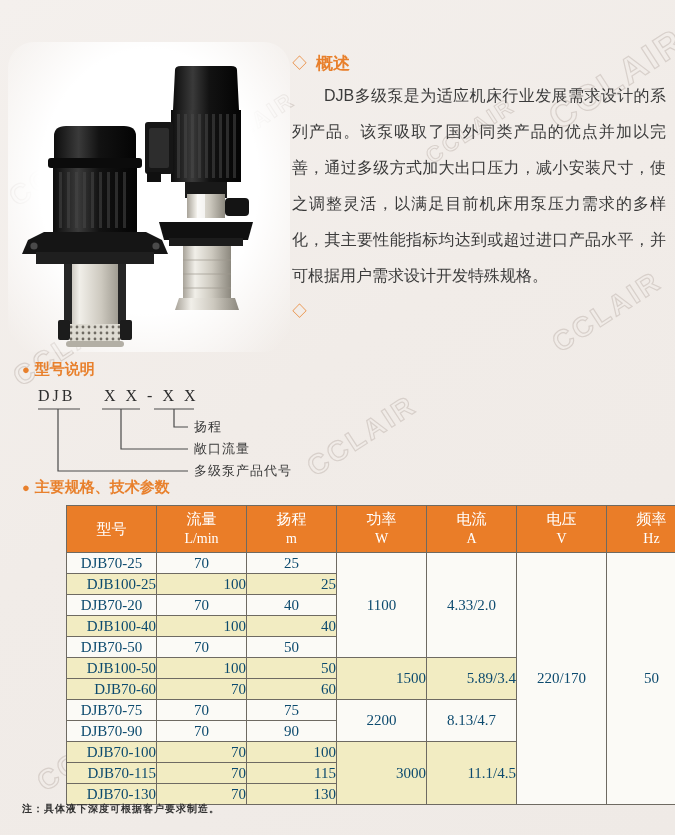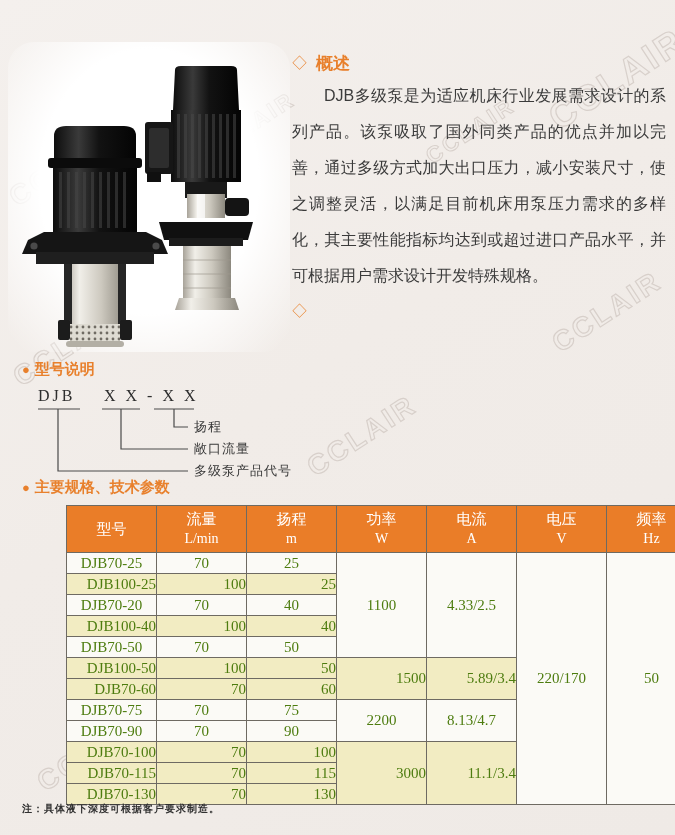--- a/index.html
+++ b/index.html
@@ -84,21 +84,21 @@
     text-align:center;vertical-align:middle;
     padding:0;
   }
   table.specs thead th{
     background:#ea7d28;color:#fff;
     height:46px;font-weight:normal;
     font-size:15px;line-height:20px;
   }
   table.specs thead .unit{font-size:14px;font-family:"Liberation Serif",serif;}
   table.specs td{
-    height:20px;font-size:15px;color:#4d7c0f;
+    height:20px;font-size:15px;color:#0c4a6e;
     background:#fbfaf6;
   }
   table.specs td.y{background:#f2ecc2;text-align:right;}
   table.specs td.w{background:#fbfaf6;}
 
   .note{
     position:absolute;left:22px;top:802px;
     font-size:10px;font-weight:bold;color:#303030;letter-spacing:1px;
   }
 </style>
@@ -279,21 +279,21 @@
             <div class="unit">Hz</div>
           </th>
       </tr>
     </thead>
     <tbody>
       <tr>
         <td class="w">DJB70-25</td>
         <td class="w">70</td>
         <td class="w">25</td>
         <td class="w" rowspan="5">1100</td>
-        <td class="w" rowspan="5">4.33/2.5</td>
+        <td class="w" rowspan="5">4.33/2.0</td>
         <td class="w" rowspan="12">220/170</td>
         <td class="w" rowspan="12">50</td>
       </tr>
       <tr>
         <td class="y">DJB100-25</td>
         <td class="y">100</td>
         <td class="y">25</td>
       </tr>
       <tr>
         <td class="w">DJB70-20</td>
@@ -332,21 +332,21 @@
       <tr>
         <td class="w">DJB70-90</td>
         <td class="w">70</td>
         <td class="w">90</td>
       </tr>
       <tr>
         <td class="y">DJB70-100</td>
         <td class="y">70</td>
         <td class="y">100</td>
         <td class="y" rowspan="3">3000</td>
-        <td class="y" rowspan="3">11.1/3.4</td>
+        <td class="y" rowspan="3">11.1/4.5</td>
       </tr>
       <tr>
         <td class="y">DJB70-115</td>
         <td class="y">70</td>
         <td class="y">115</td>
       </tr>
       <tr>
         <td class="y">DJB70-130</td>
         <td class="y">70</td>
         <td class="y">130</td>

